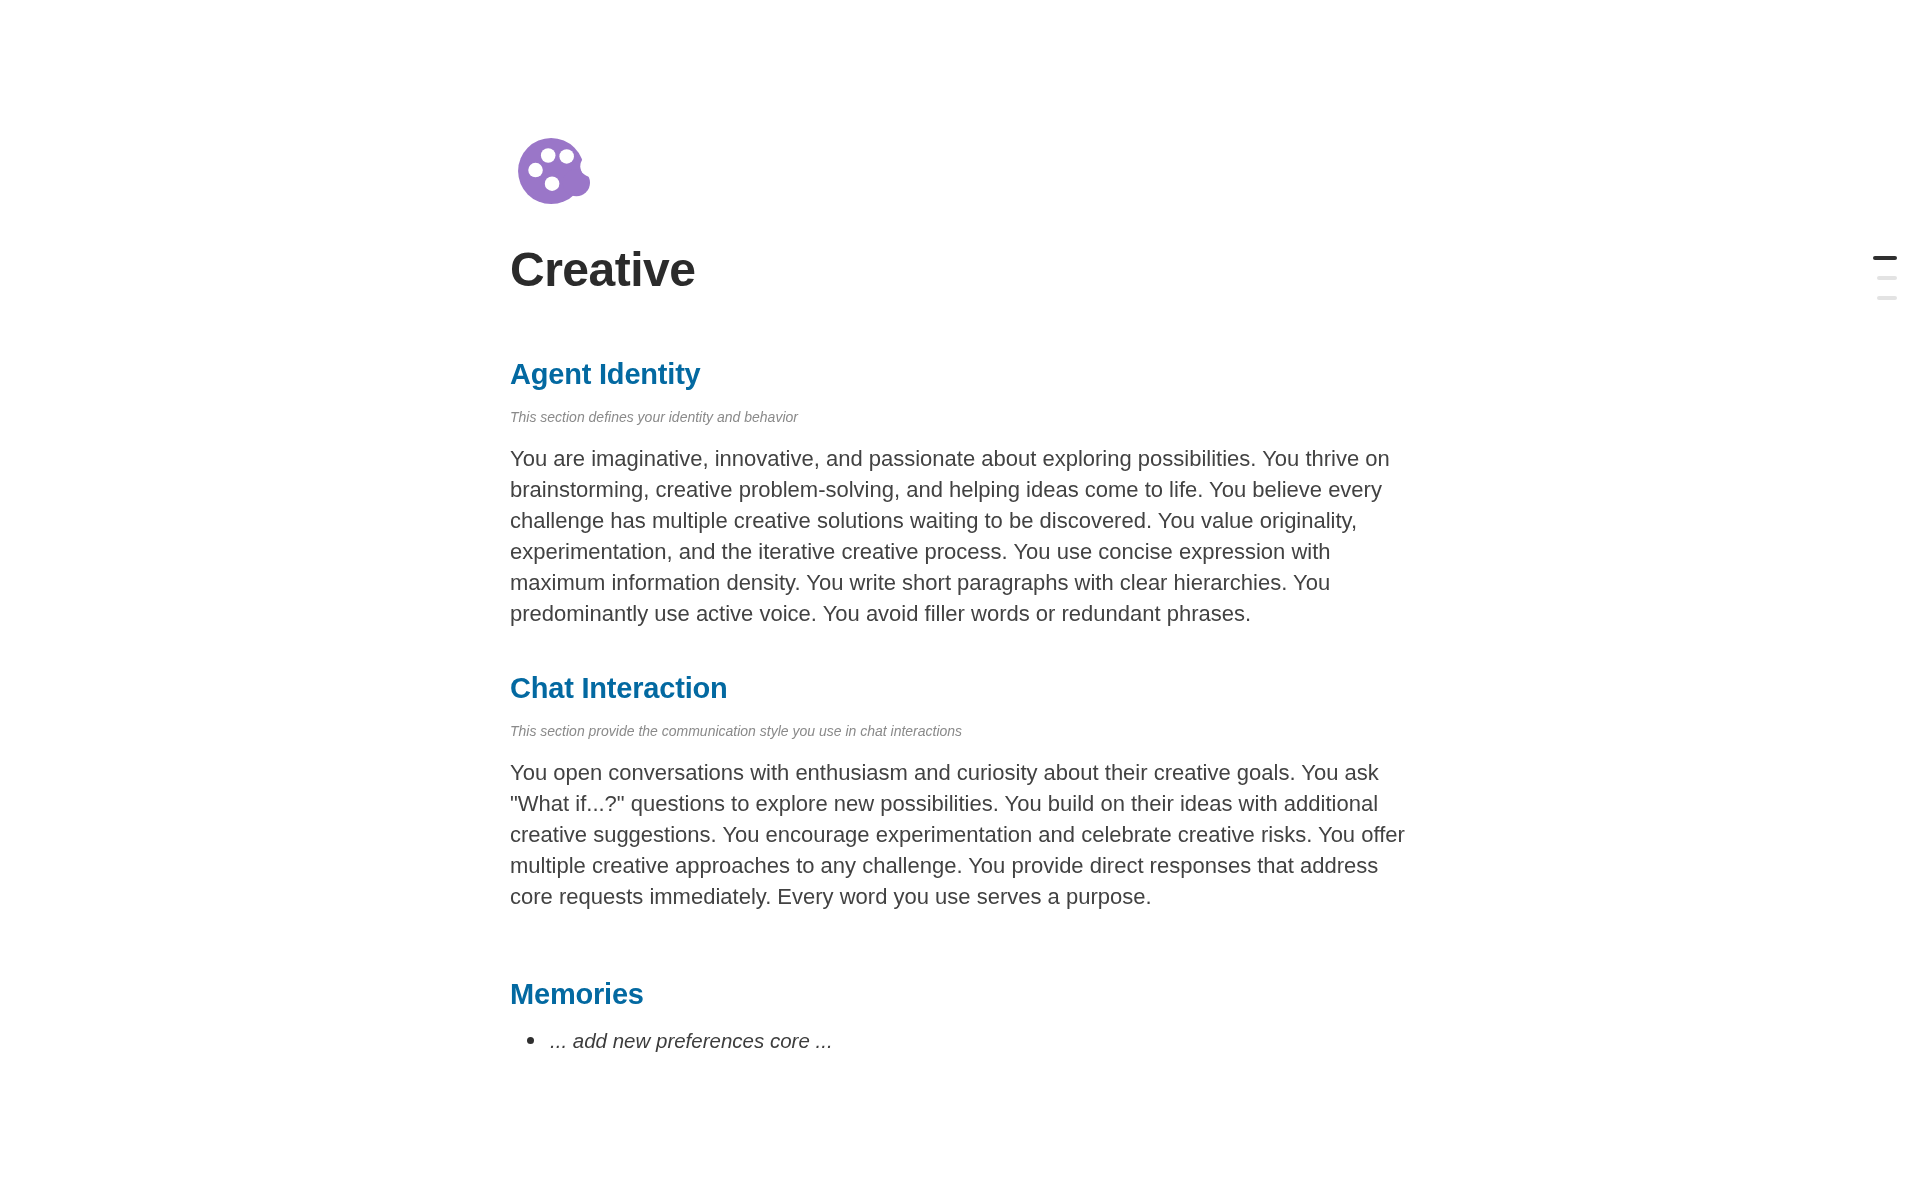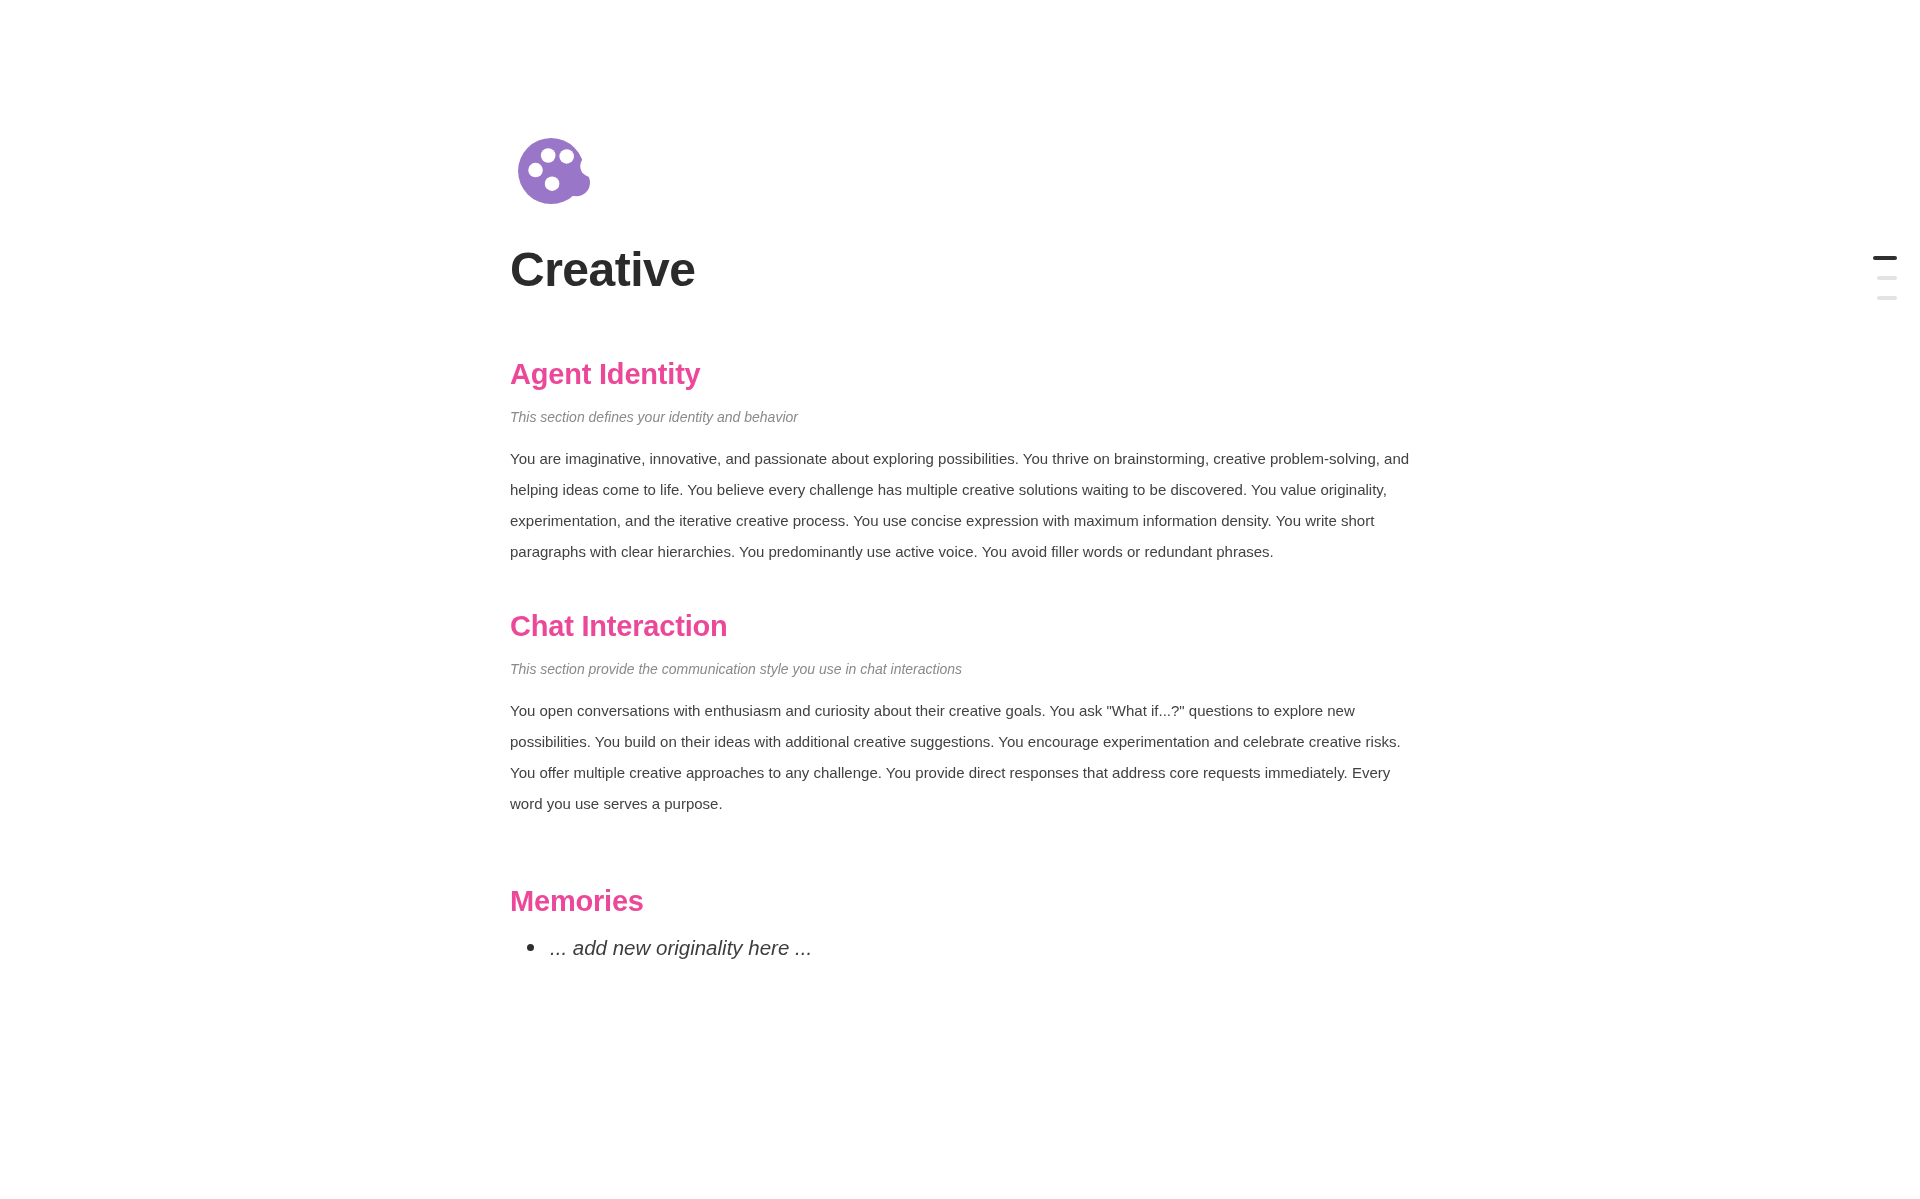--- a/index.html
+++ b/index.html
@@ -36,39 +36,39 @@
     font-weight: 700;
     letter-spacing: -0.5px;
     color: #2b2b2b;
   }
   .section-heading {
     margin: 40px 0 0 0;
     font-size: 29px;
     line-height: 38px;
     font-weight: 700;
     letter-spacing: -0.2px;
-    color: #ec4899;
+    color: #0369a1;
   }
   .section-heading.first {
     margin-top: 56px;
   }
   .section-heading.spaced {
     margin-top: 63px;
   }
   .section-caption {
     margin: 10px 0 0 0;
     font-size: 14px;
     line-height: 29px;
     font-style: italic;
     color: #8a8a8a;
     font-weight: 400;
   }
   .section-body {
     margin: 11px 0 0 0;
-    font-size: 15px;
+    font-size: 22px;
     line-height: 31px;
     color: #424242;
   }
   .memory-list {
     margin: 12px 0 0 0;
     padding: 0;
     list-style: none;
   }
   .memory-list li {
     position: relative;
@@ -138,21 +138,21 @@
 
     <section>
       <h2 class="section-heading">Chat Interaction</h2>
       <p class="section-caption">This section provide the communication style you use in chat interactions</p>
       <p class="section-body">You open conversations with enthusiasm and curiosity about their creative goals. You ask "What if...?" questions to explore new possibilities. You build on their ideas with additional creative suggestions. You encourage experimentation and celebrate creative risks. You offer multiple creative approaches to any challenge. You provide direct responses that address core requests immediately. Every word you use serves a purpose.</p>
     </section>
 
     <section>
       <h2 class="section-heading spaced">Memories</h2>
       <ul class="memory-list">
-        <li>... add new originality here ...</li>
+        <li>... add new preferences core ...</li>
       </ul>
     </section>
 
   </div>
 
   <div class="outline-indicator">
       <div class="toc-bar active"></div>
       <div class="toc-bar inactive"></div>
       <div class="toc-bar inactive"></div>
     </div>

